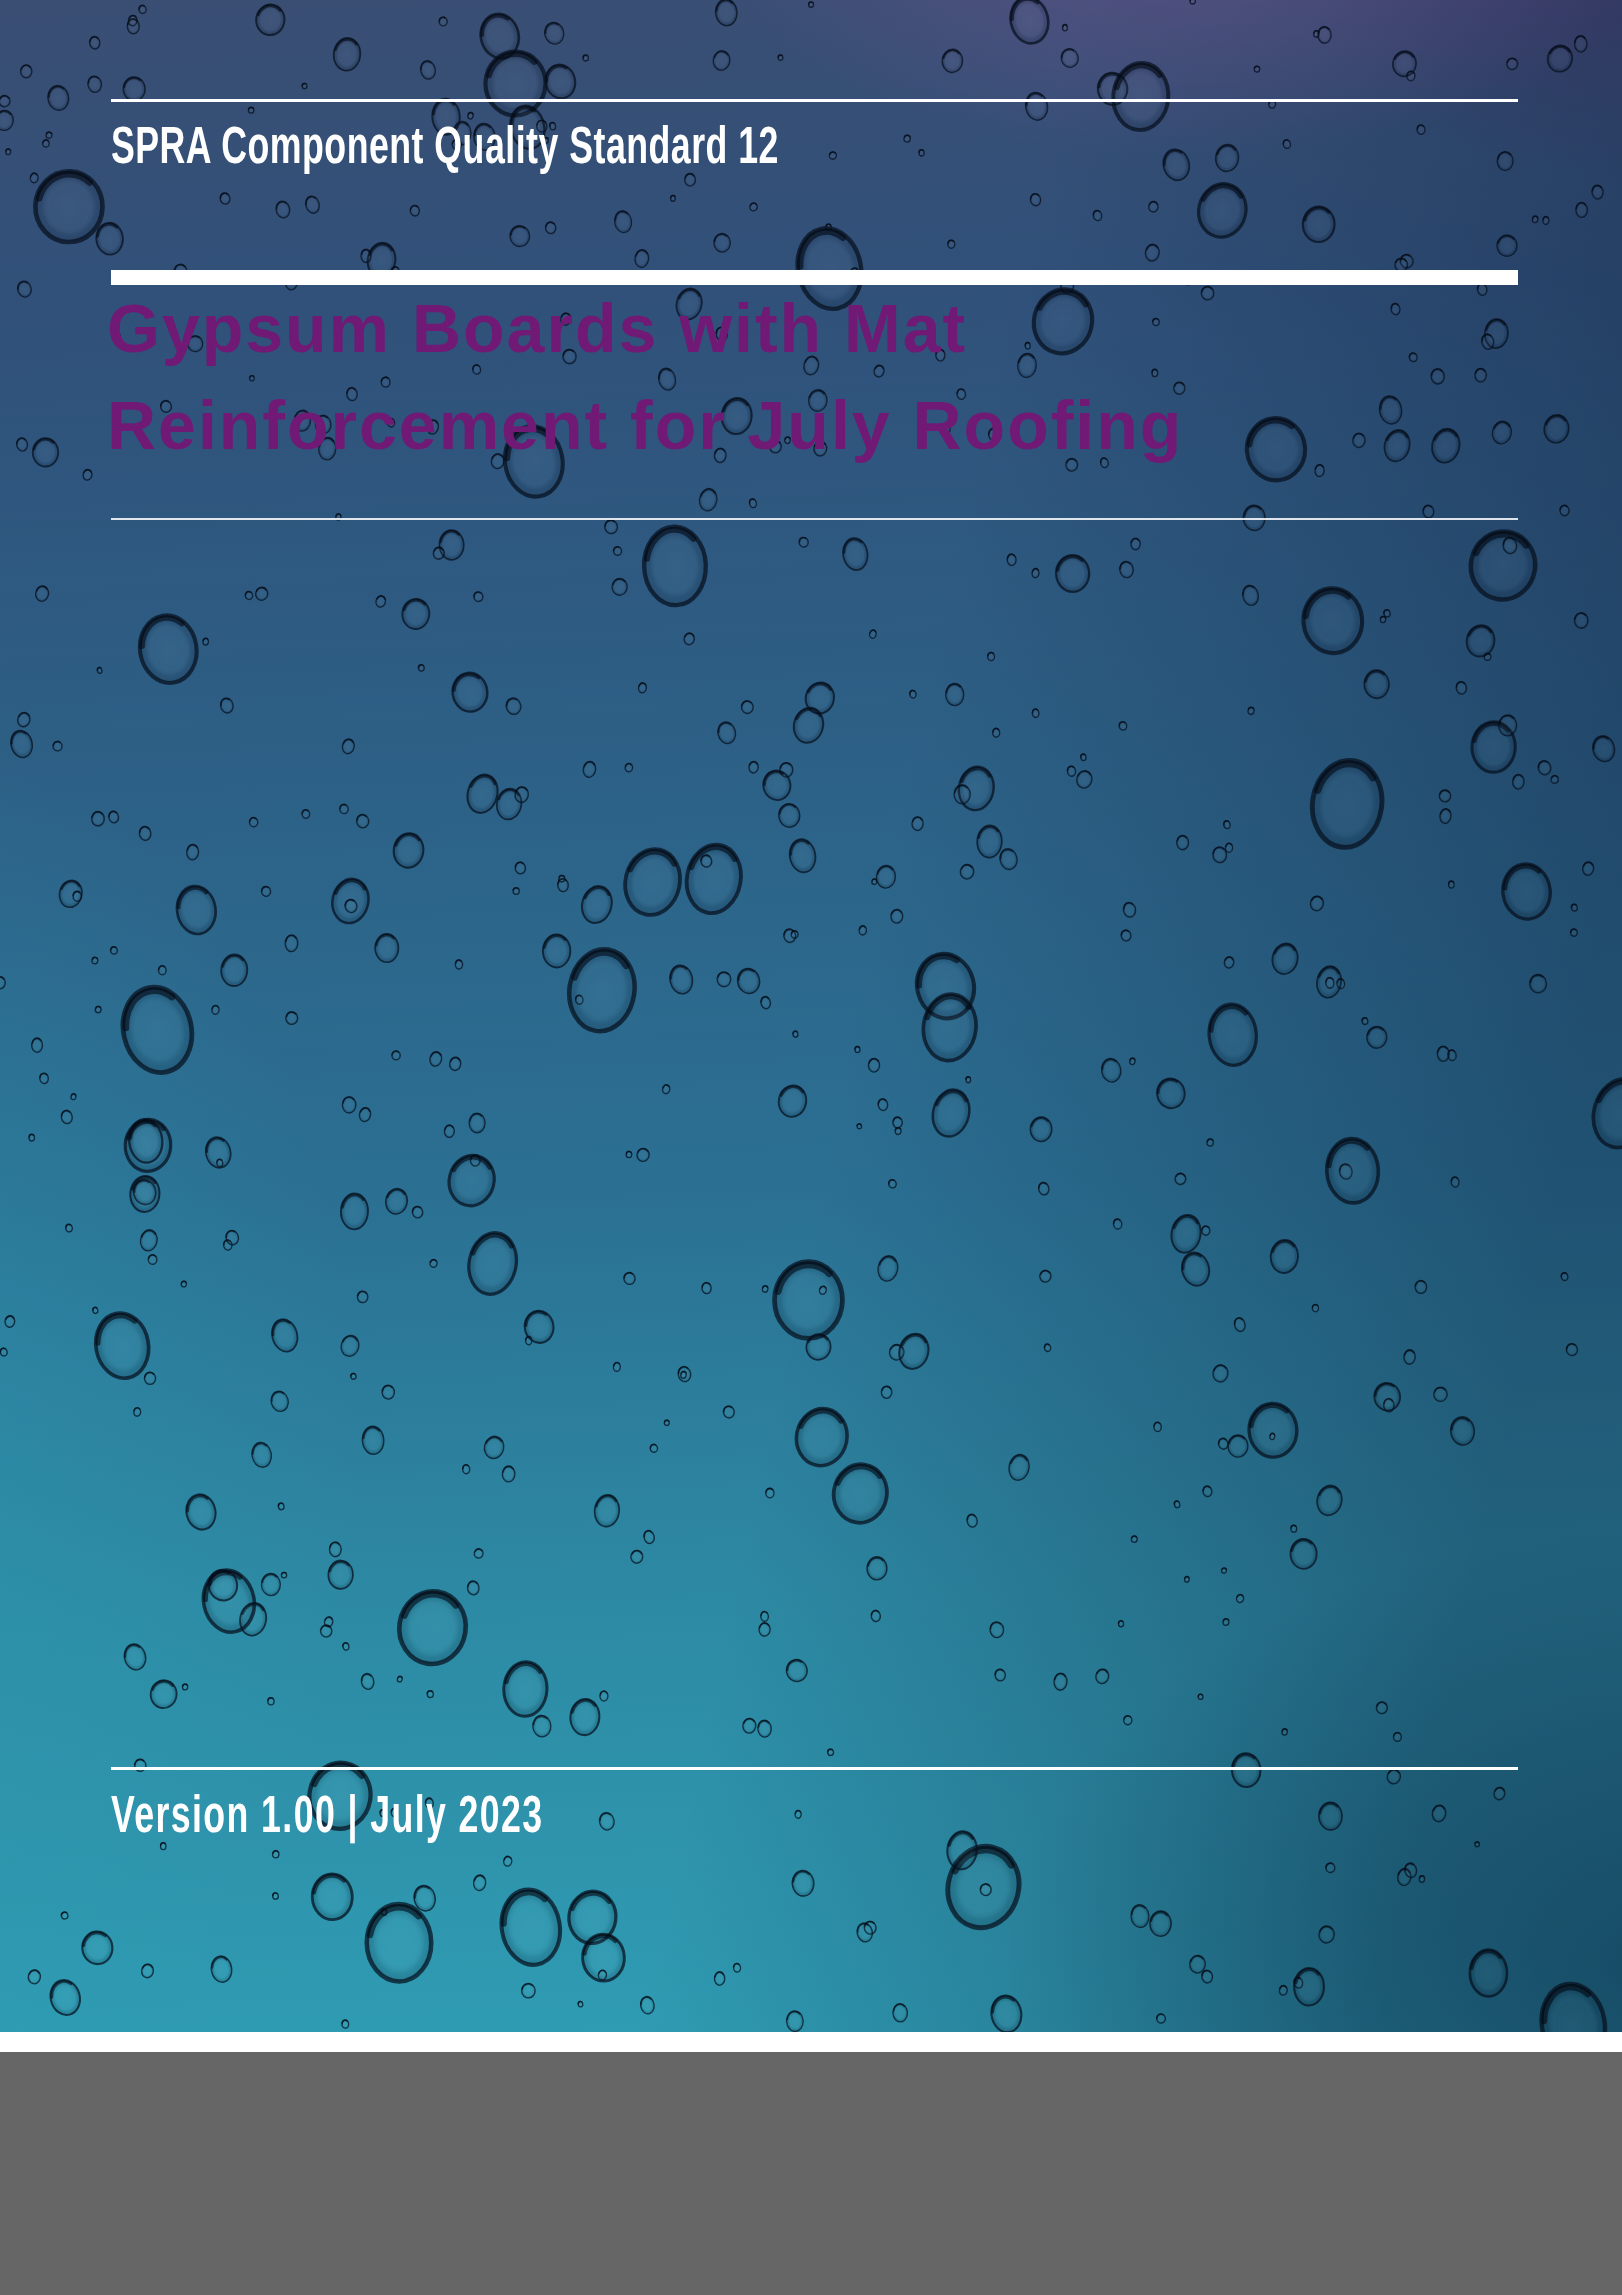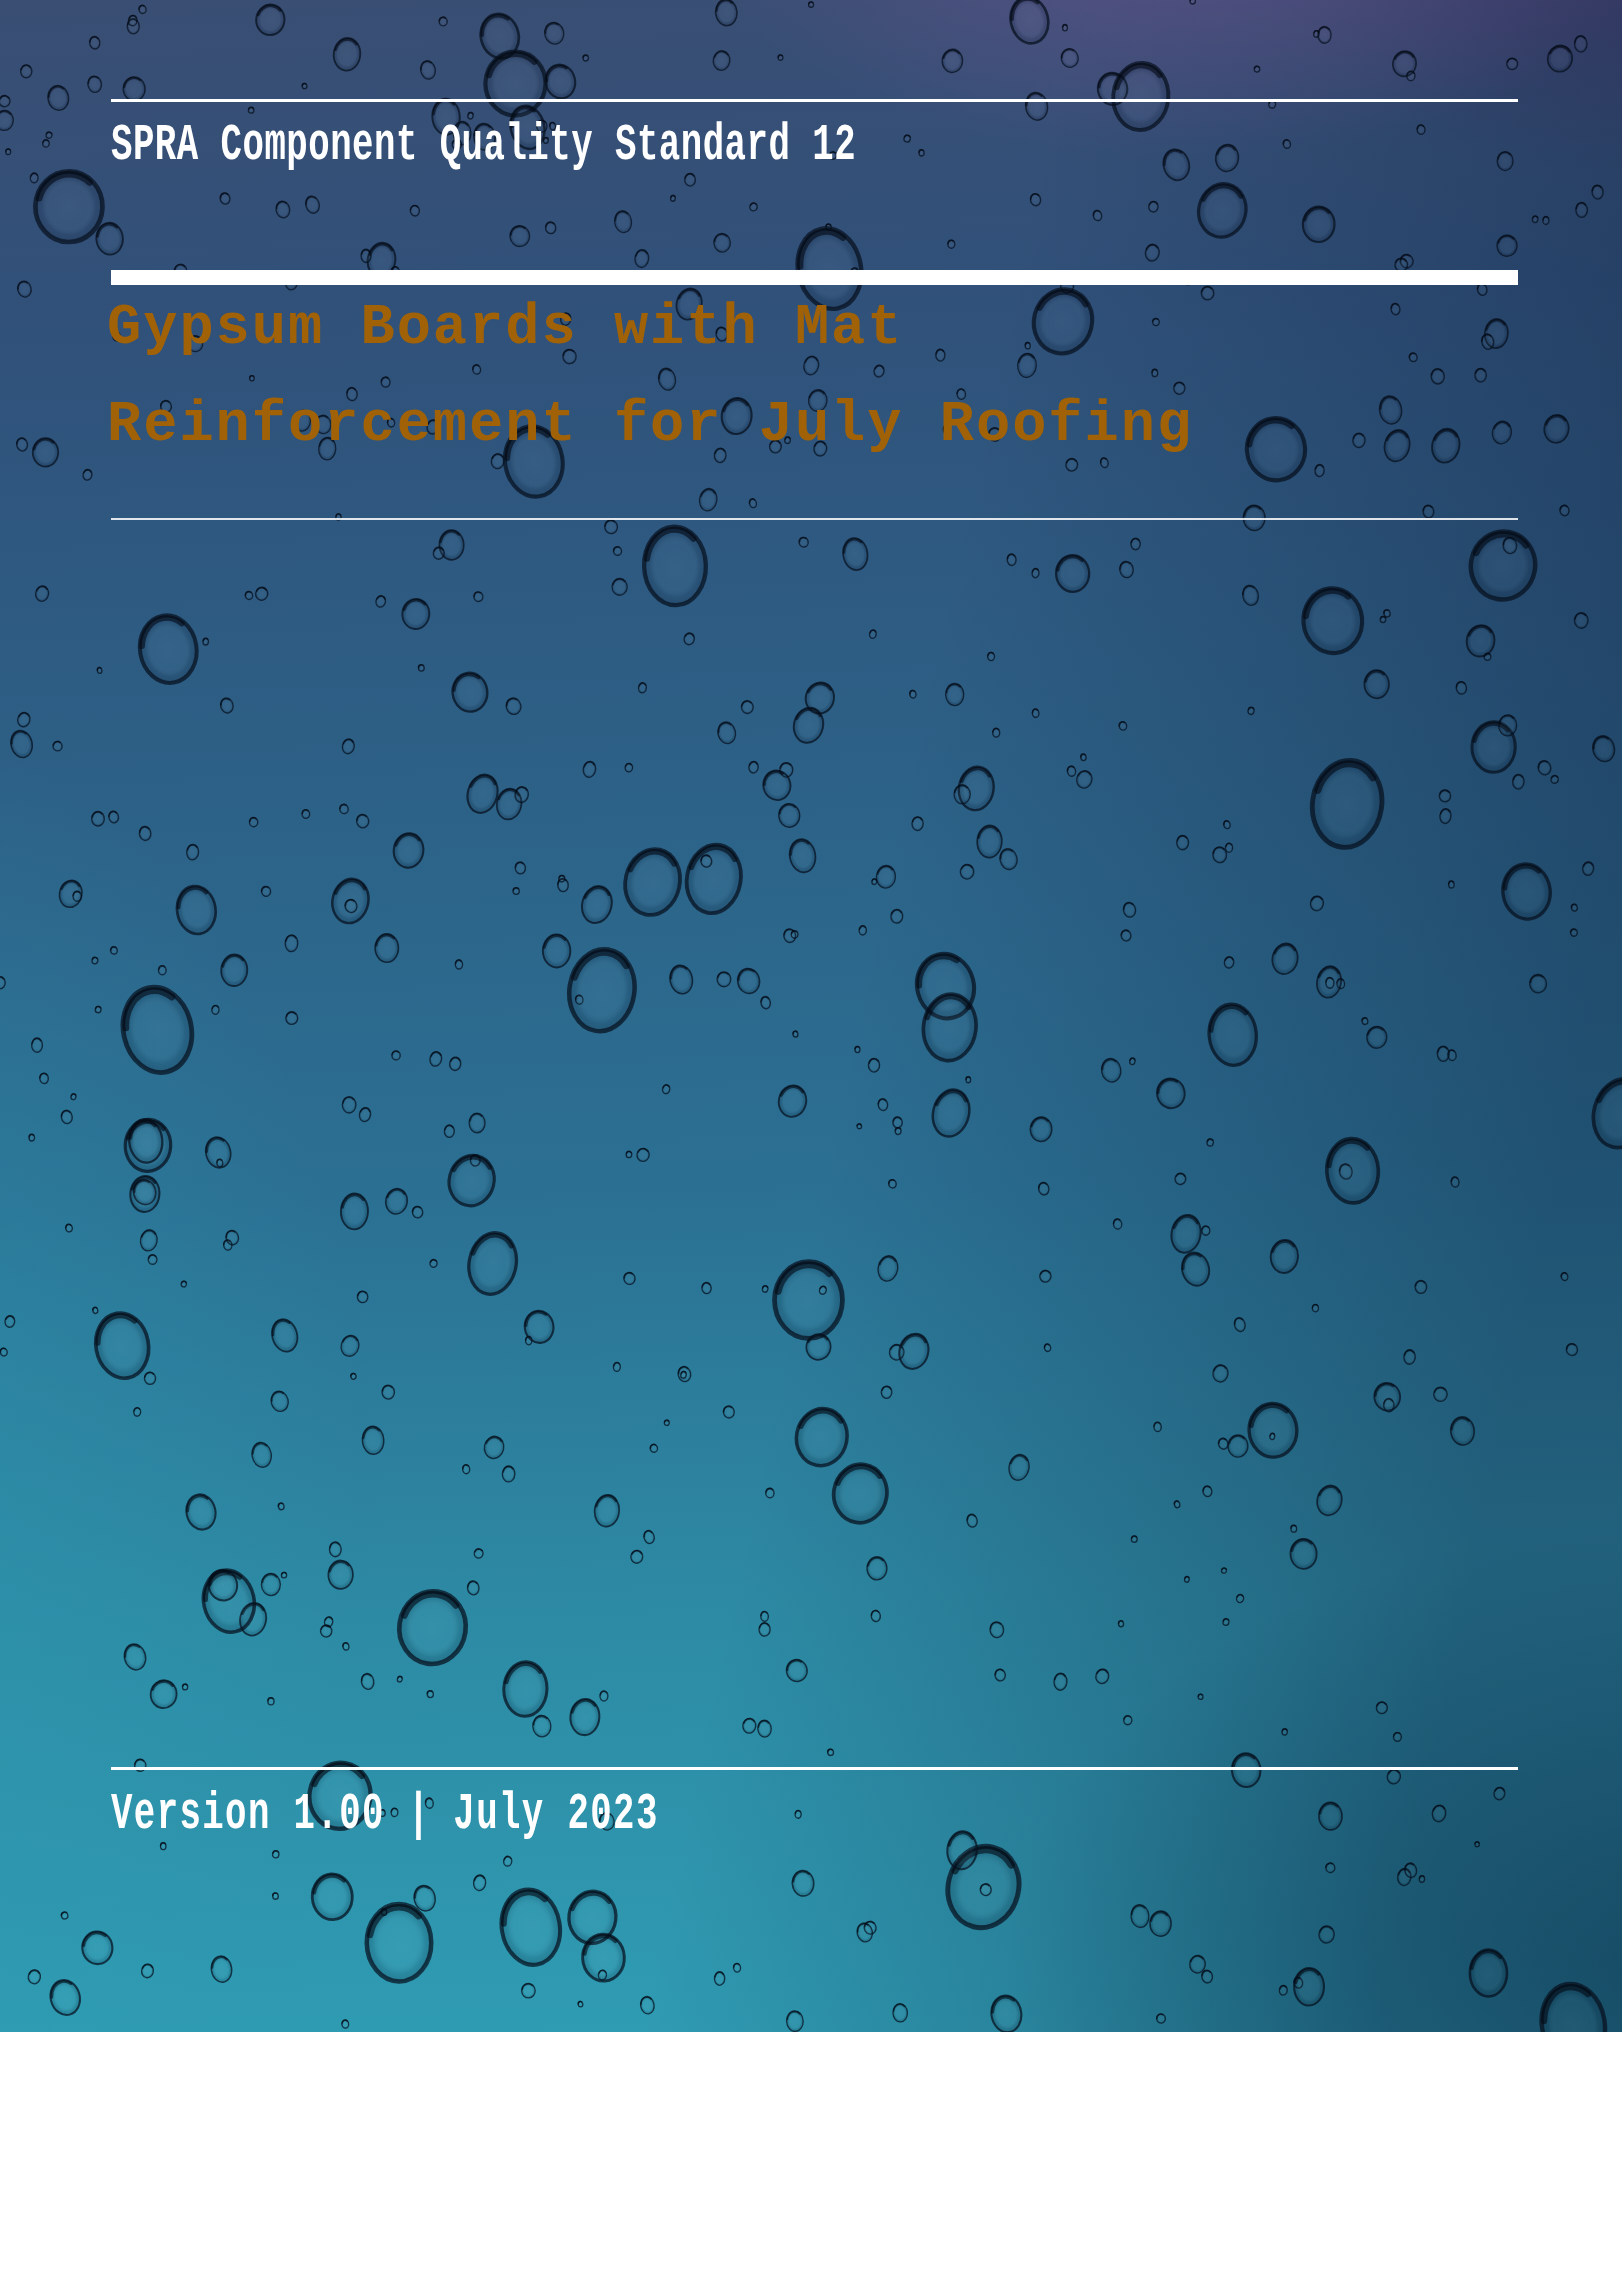--- a/index.html
+++ b/index.html
@@ -1,35 +1,35 @@
 <!DOCTYPE html>
 <html style="font-size:10.5px"><head>
 <meta charset="utf-8">
 <style>
   html,body{margin:0;padding:0;background:#666;}
-  .page{position:relative;width:1623px;height:2295px;background:#ffffff;overflow:hidden;
-        font-family:Liberation Mono, monospace;}
+  .page{position:relative;width:1623px;height:2052px;background:#ffffff;overflow:hidden;
+        font-family:Liberation Sans, sans-serif;}
   .photo{position:absolute;left:0;top:0;width:1623px;height:2032px;overflow:hidden;
     background:
       radial-gradient(753px 366px at 73% -4%, rgba(122,84,150,0.50), rgba(122,84,150,0) 65%),
       radial-gradient(537px 366px at 101% -4%, rgba(58,46,96,0.60), rgba(58,46,96,0) 70%),
       linear-gradient(102deg, rgba(0,0,0,0) 52%, rgba(12,24,52,0.35) 88%),
       radial-gradient(982px 654px at 103% 97%, rgba(6,38,66,0.45), rgba(6,38,66,0) 68%),
       radial-gradient(654px 1047px at -6% 72%, rgba(45,170,190,0.28), rgba(45,170,190,0) 70%),
       linear-gradient(178deg,#3a4e73 0%,#30517a 16%,#2d5f85 36%,#2b7093 58%,#2d8aa4 78%,#2f9db4 100%);
   }
   .photo svg{position:absolute;left:0;top:0;}
   .rule{position:absolute;left:111px;width:1407px;background:#ffffff;}
   .rule-top{top:99px;height:3.3px;}
   .bar-thick{position:absolute;left:111px;top:270px;width:1407px;height:15px;background:#ffffff;}
   .rule-mid{top:518px;height:2px;opacity:0.85;}
   .rule-version{top:1767px;height:2.6px;}
   .kicker{position:absolute;left:111px;top:115px;color:#ffffff;font-size:51px;font-weight:bold;
           line-height:1.2;letter-spacing:0.7px;transform:scaleX(0.70);transform-origin:left top;white-space:nowrap;}
-  .title{position:absolute;left:107px;top:280px;margin:0;color:#a16207;font-size:57px;font-weight:bold;
+  .title{position:absolute;left:107px;top:280px;margin:0;color:#701a75;font-size:68px;font-weight:bold;
          line-height:97px;letter-spacing:2px;white-space:nowrap;}
   .version{position:absolute;left:111px;top:1784px;color:#ffffff;font-size:51px;font-weight:bold;
            line-height:1.2;letter-spacing:2px;transform:scaleX(0.70);transform-origin:left top;white-space:nowrap;}
   .footer{position:absolute;left:0;top:2032px;width:1623px;height:264px;background:#ffffff;}
 </style>
 </head>
 <body>
 
 <div class="page">
 

